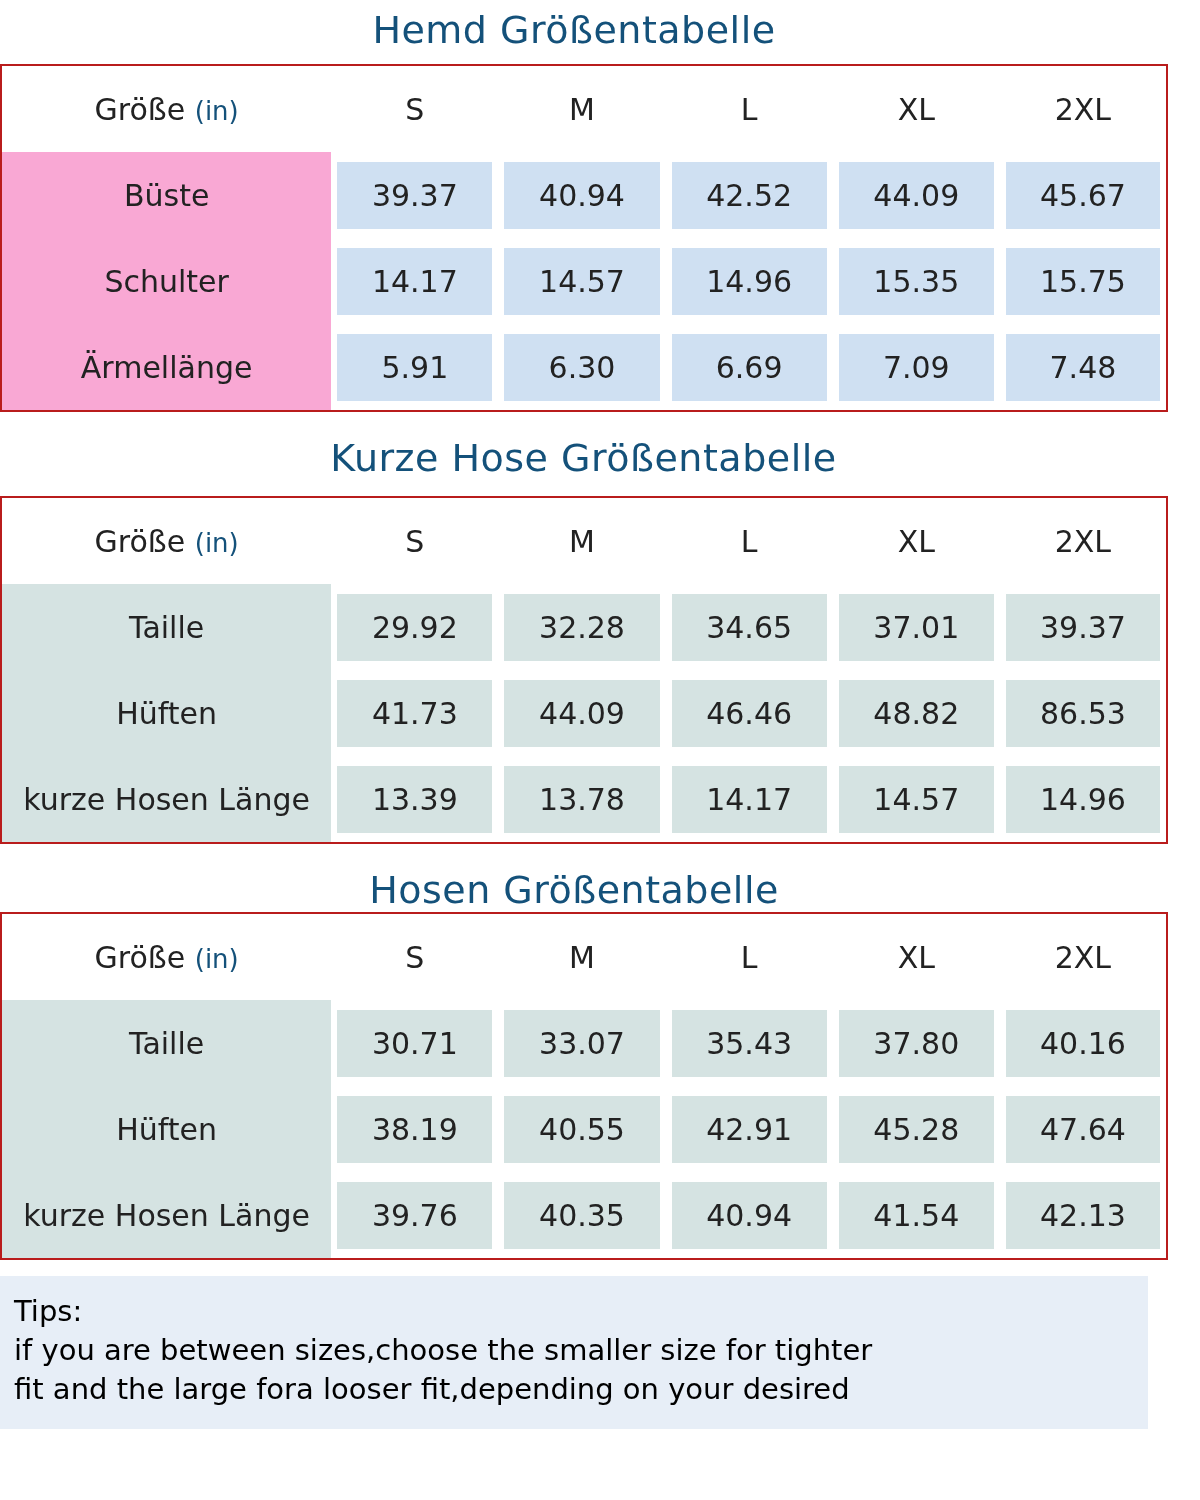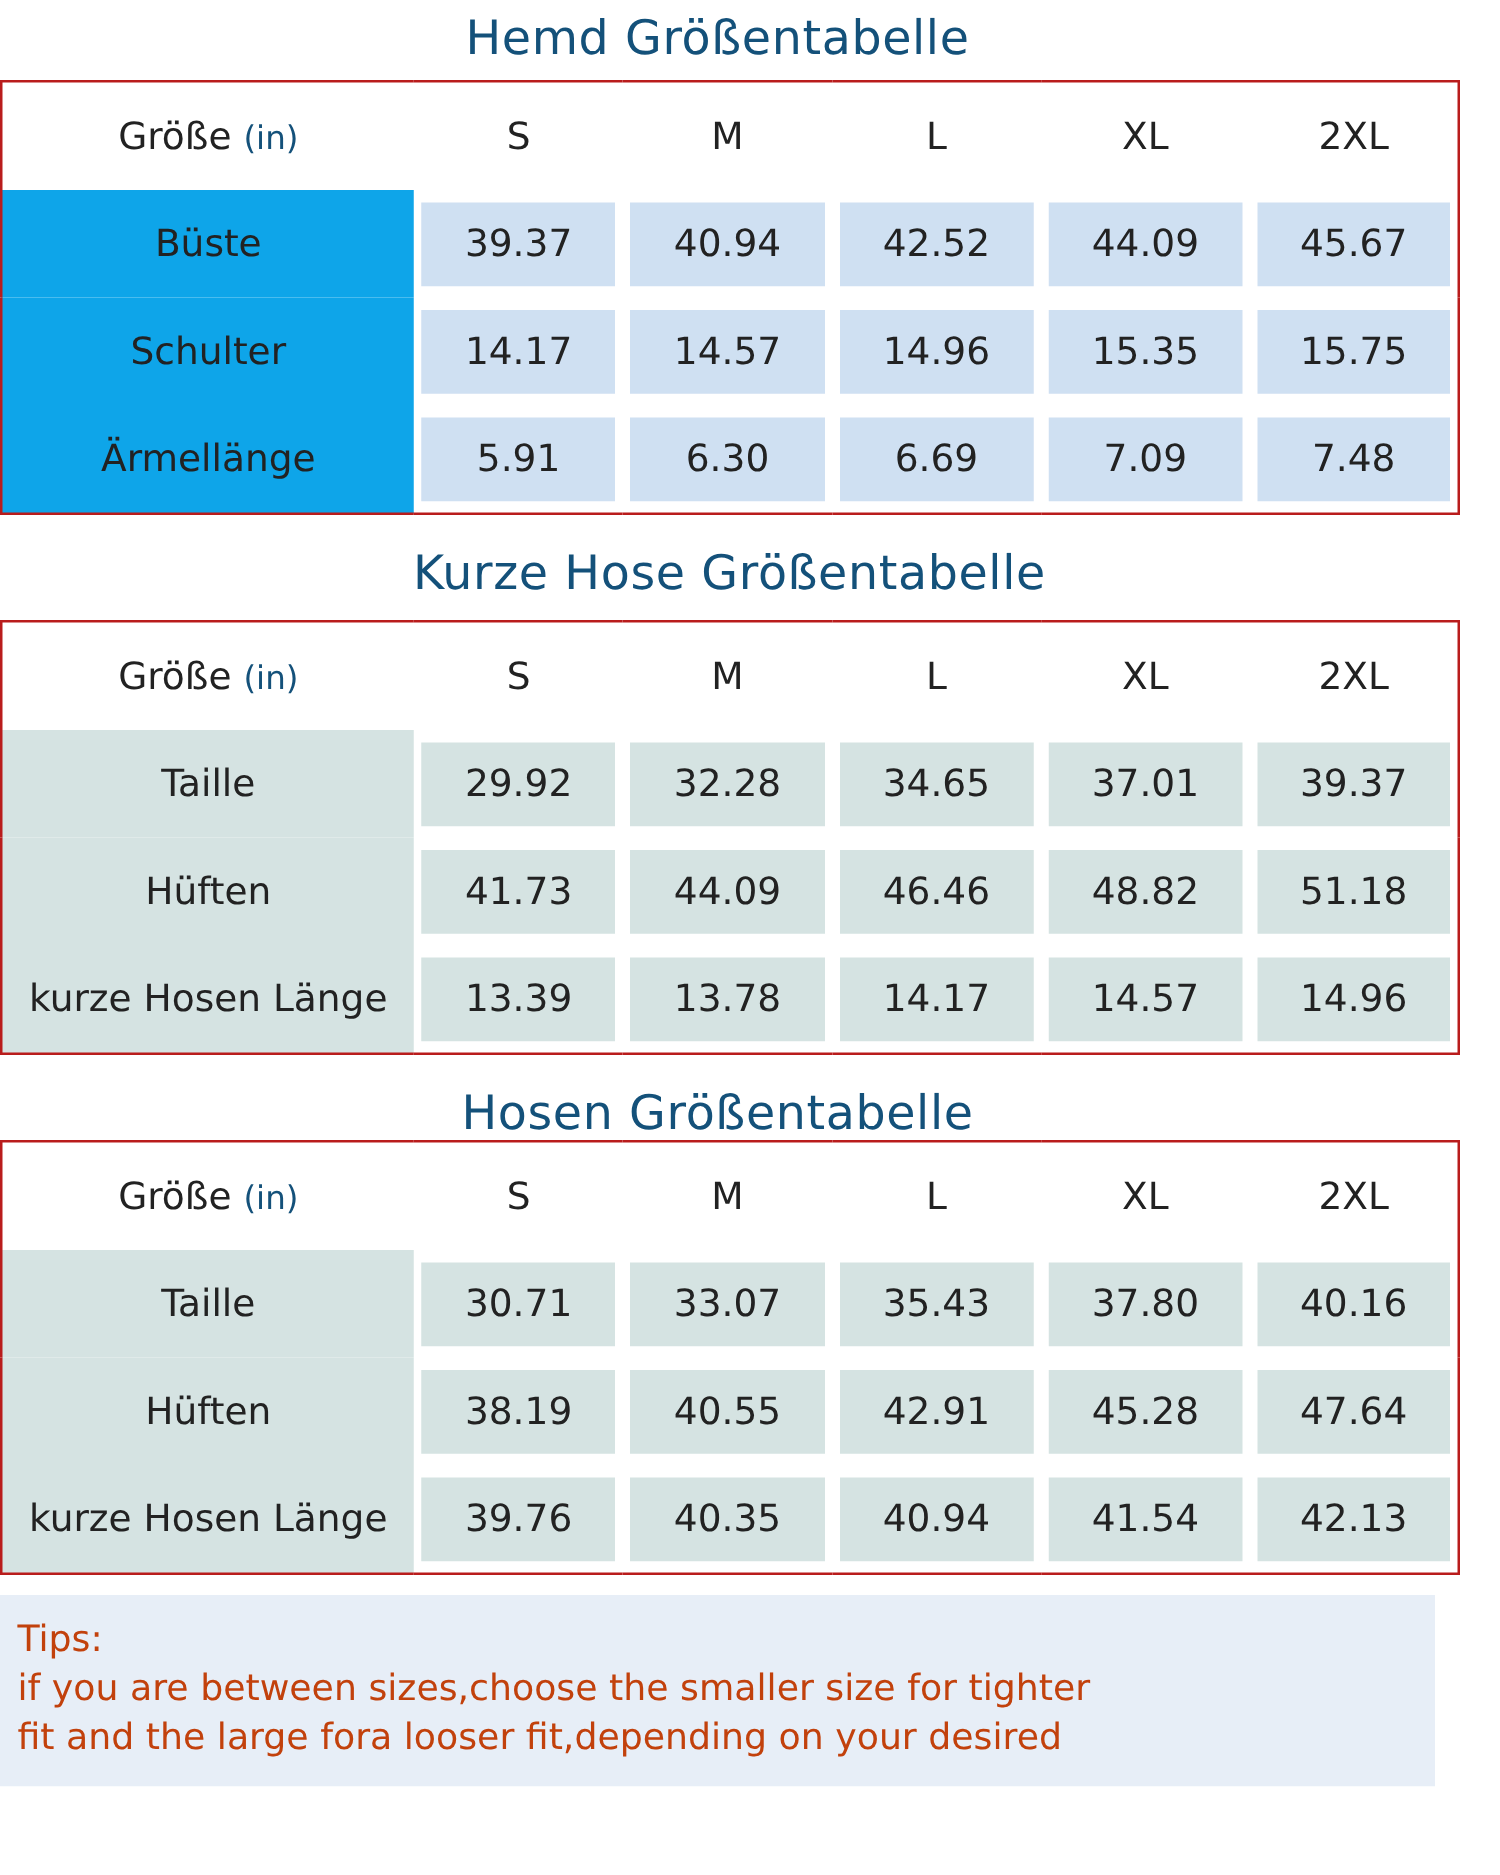--- a/index.html
+++ b/index.html
@@ -65,38 +65,38 @@
   td.row-label {
     font-size: 29px;
     color: #222222;
   }
 
   
   col.c0 { width: 330px; }
   col.c1, col.c2, col.c3, col.c4, col.c5 { width: 167px; }
 
   
-  .fill-blue { background: #0ea5e9; margin-left: 44px; }
+  .fill-blue { background: #f9a8d4; margin-left: 44px; }
   .fill-blue-cell { background: #cfe0f2; }
   .fill-teal { background: #d5e3e2; }
   .fill-teal-cell { background: #d5e3e2; }
 
   
   .cellbox {
     display: block;
     margin: 4px 6px;
     padding: 16px 0;
     border-radius: 0;
   }
 
   .tips {
     margin-top: 16px;
     background: #e7eef7;
     padding: 16px 14px 20px 14px;
-    color: #c2410c;
+    color: #000000;
     font-size: 29px;
     line-height: 1.35;
   }
   .tips .tips-head { display: block; }
   .tips .tips-line { display: block; }
 </style>
 </head>
 <body>
 
 <div class="page">
@@ -235,21 +235,21 @@
         <td>
             <span class="cellbox fill-teal-cell">44.09</span>
           </td>
         <td>
             <span class="cellbox fill-teal-cell">46.46</span>
           </td>
         <td>
             <span class="cellbox fill-teal-cell">48.82</span>
           </td>
         <td>
-            <span class="cellbox fill-teal-cell">51.18</span>
+            <span class="cellbox fill-teal-cell">86.53</span>
           </td>
       </tr>
 
       <tr>
         <td class="row-label fill-teal">kurze Hosen Länge</td>
         <td>
             <span class="cellbox fill-teal-cell">13.39</span>
           </td>
         <td>
             <span class="cellbox fill-teal-cell">13.78</span>

